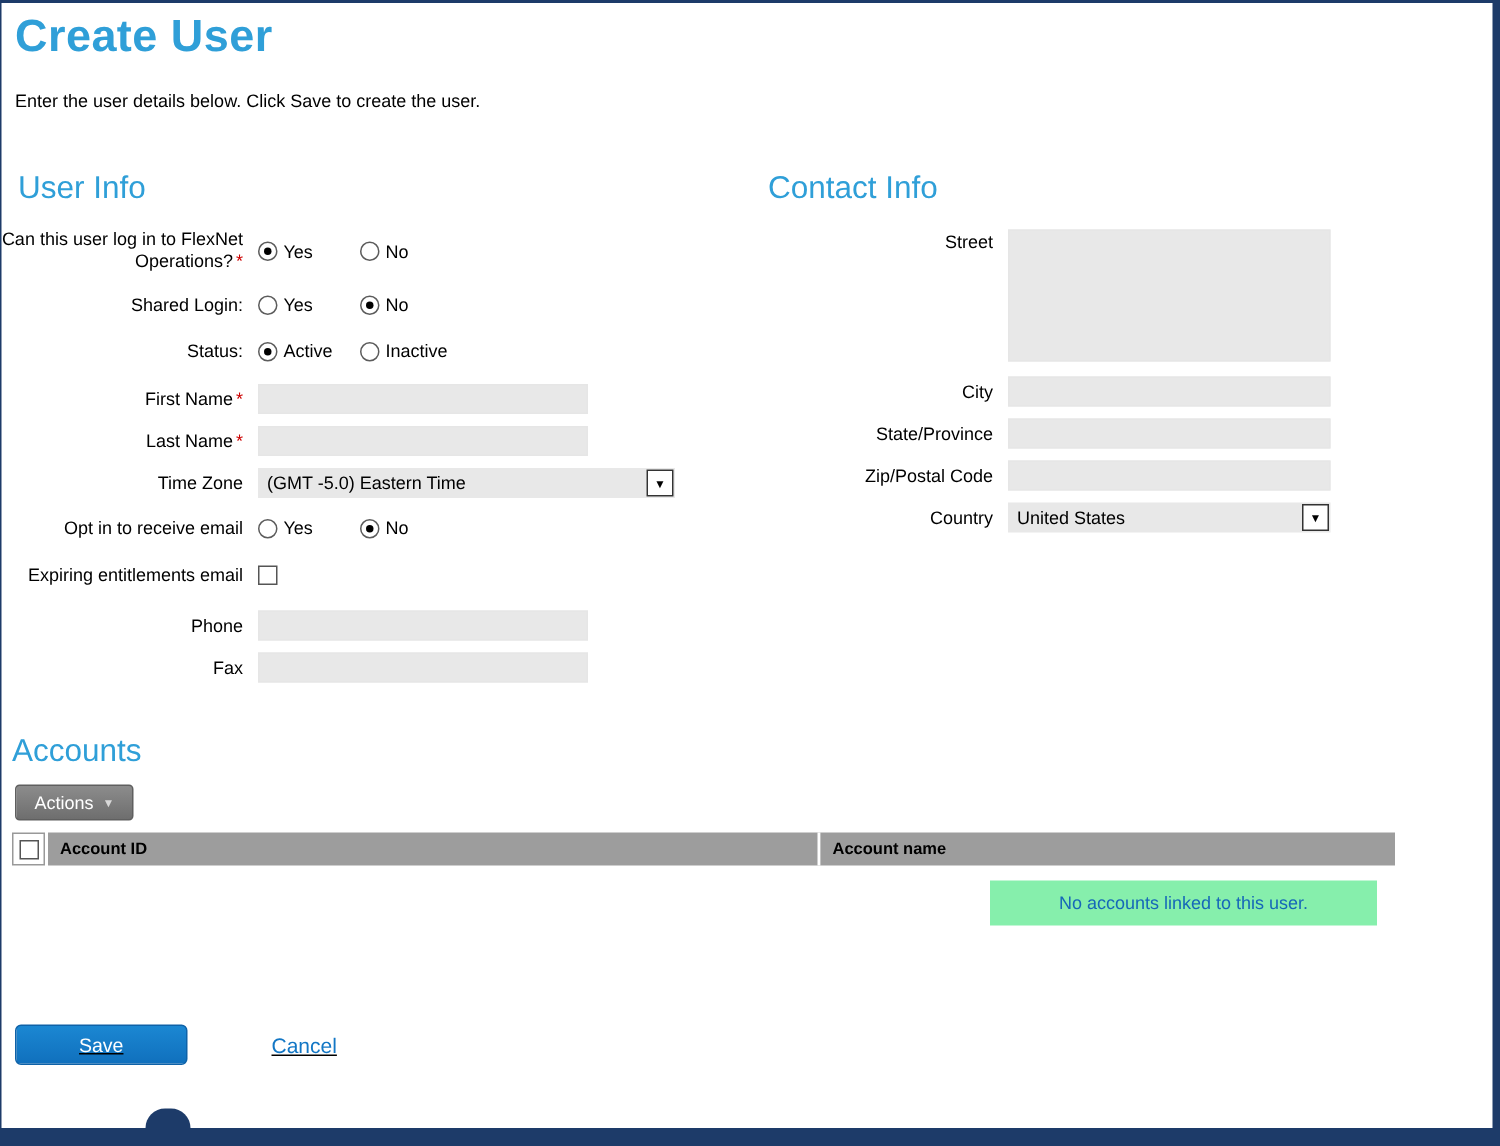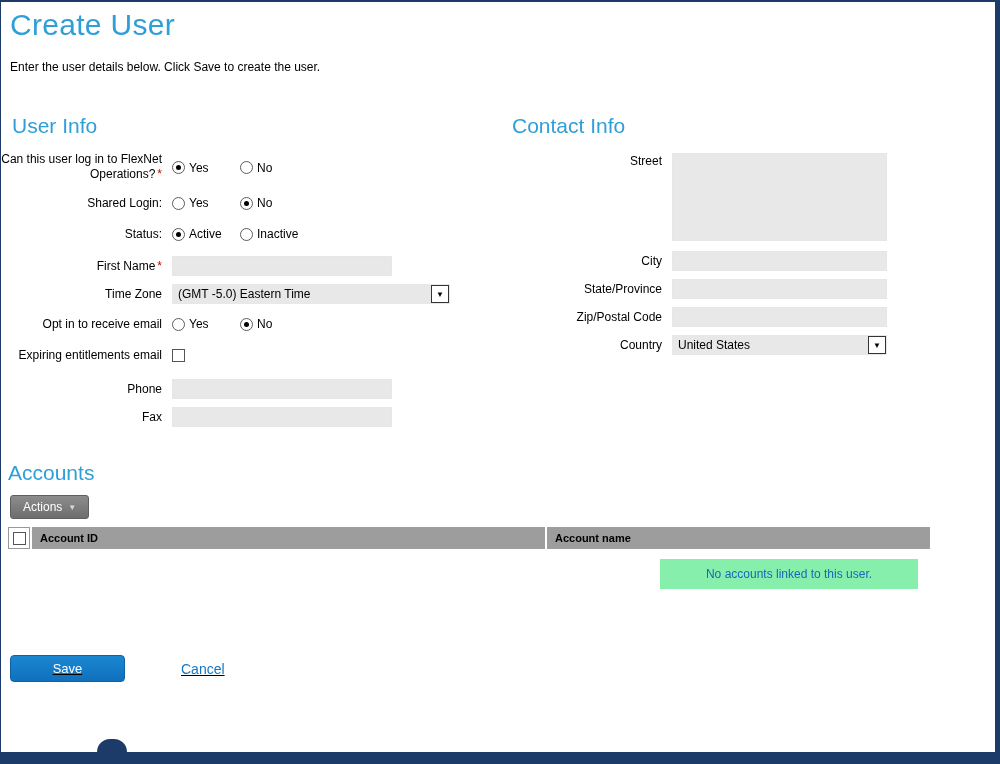--- a/index.html
+++ b/index.html
@@ -11,21 +11,21 @@
     font-family: "Liberation Sans", sans-serif;
     overflow: hidden;
   }
   
   .edge-top    { position: absolute; top: 0; left: 0; right: 0; height: 2px; background: #1d3b69; z-index: 9; }
   .edge-left   { position: absolute; top: 0; left: 0; bottom: 0; width: 1px; background: #1d3b69; z-index: 9; }
   .edge-right  { position: absolute; top: 0; right: 0; bottom: 0; width: 5px; background: #1d3b69; z-index: 9; }
   .edge-bottom { position: absolute; left: 0; right: 0; bottom: 0; height: 12px; background: #1d3b69; z-index: 9; }
   .bump { position: absolute; bottom: 12px; left: 97px; width: 30px; height: 13px; background: #1d3b69; border-radius: 15px 15px 0 0; z-index: 9; }
 
-  h1 { font-size: 30px; font-weight: 400; color: #2f9fd8; margin: 8px 0 0 10px; letter-spacing: .3px; }
+  h1 { font-size: 30px; font-weight: 700; color: #2f9fd8; margin: 8px 0 0 10px; letter-spacing: .3px; }
   .subtitle { font-size: 12px; margin: 18px 0 0 10px; }
 
   .columns { display: flex; margin-top: 40px; }
   .col-left { width: 506px; flex: none; }
   .col-right { width: 470px; flex: none; }
   h2 { font-size: 21px; font-weight: 300; color: #2f9fd8; margin: 0 0 14px 12px; }
   .col-right h2 { margin-left: 6px; }
 
   .frow { display: flex; align-items: center; min-height: 18px; margin-bottom: 8px; }
   .frow.top { align-items: flex-start; }
@@ -131,20 +131,26 @@
       </div>
     </div>
 
     <div class="frow">
       <div class="flabel"><span>First Name</span><span class="req">*</span></div>
       <div class="fctrl">
           <input class="tinput" type="text" value="" style="">
         </div>
     </div>
 
+    <div class="frow">
+      <div class="flabel"><span>Last Name</span><span class="req">*</span></div>
+      <div class="fctrl">
+          <input class="tinput" type="text" value="" style="">
+        </div>
+    </div>
 
     <div class="frow row-tz">
       <div class="flabel">Time Zone</div>
       <div class="fctrl">
         <div class="sel sel-tz">
           <span>(GMT -5.0) Eastern Time</span>
           <span class="arrowbox">▼</span>
         </div>
       </div>
     </div>

